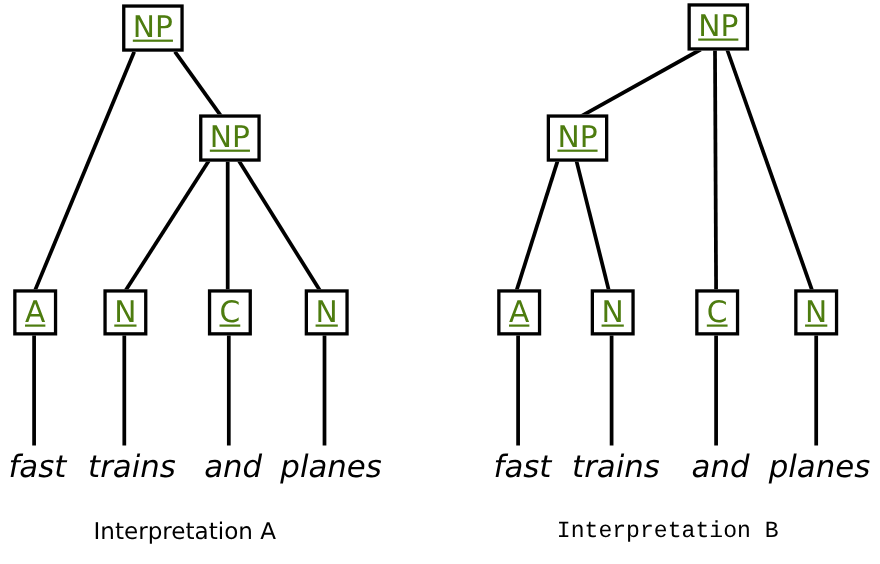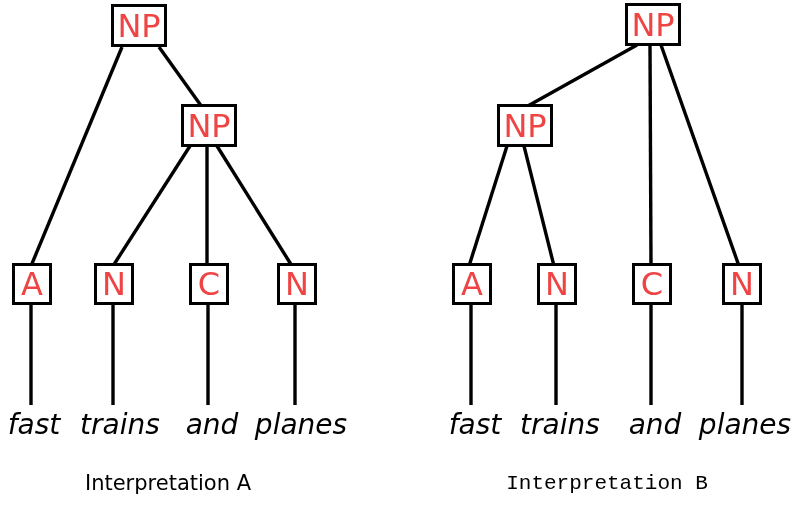--- a/index.html
+++ b/index.html
@@ -28,23 +28,24 @@
     stroke-linecap: butt;
   }
   .node {
     position: absolute;
     box-sizing: border-box;
     border: 3px solid #000000;
     background: #ffffff;
     display: flex;
     align-items: center;
     justify-content: center;
-    font-size: 32px;
-    color: #ef4444;
+    font-size: 27px;
+    color: #4d7c0f;
     line-height: 1;
+    text-decoration: underline;
   }
   .node.phrase { width: 56px; height: 43px; }
   .node.leaf   { width: 40px; height: 42px; }
   .word {
     position: absolute;
     width: 140px;
     text-align: center;
     font-size: 28px;
     font-style: italic;
     color: #000000;

